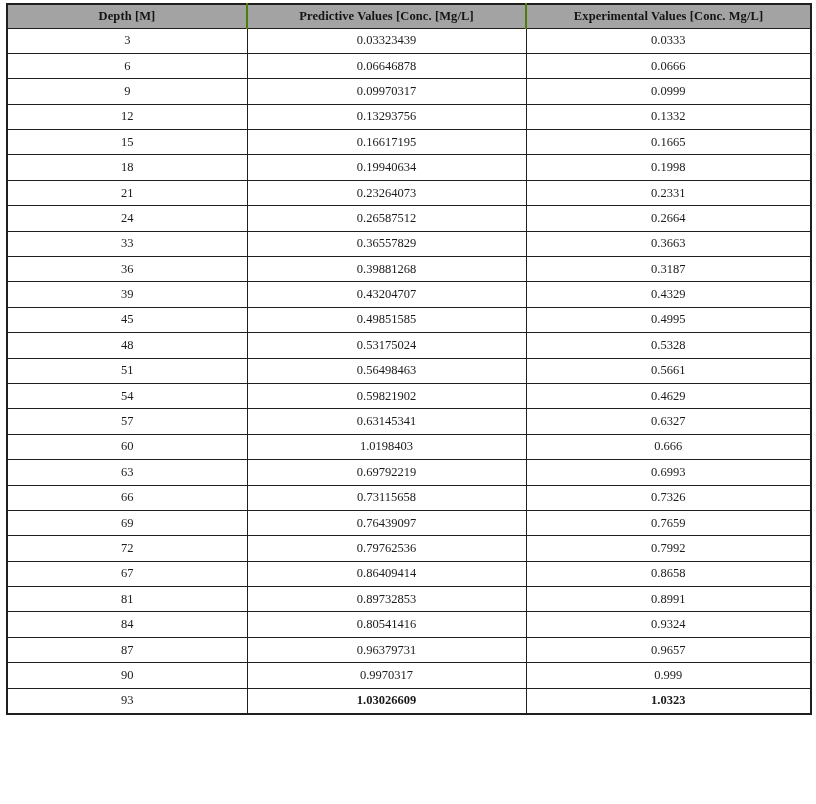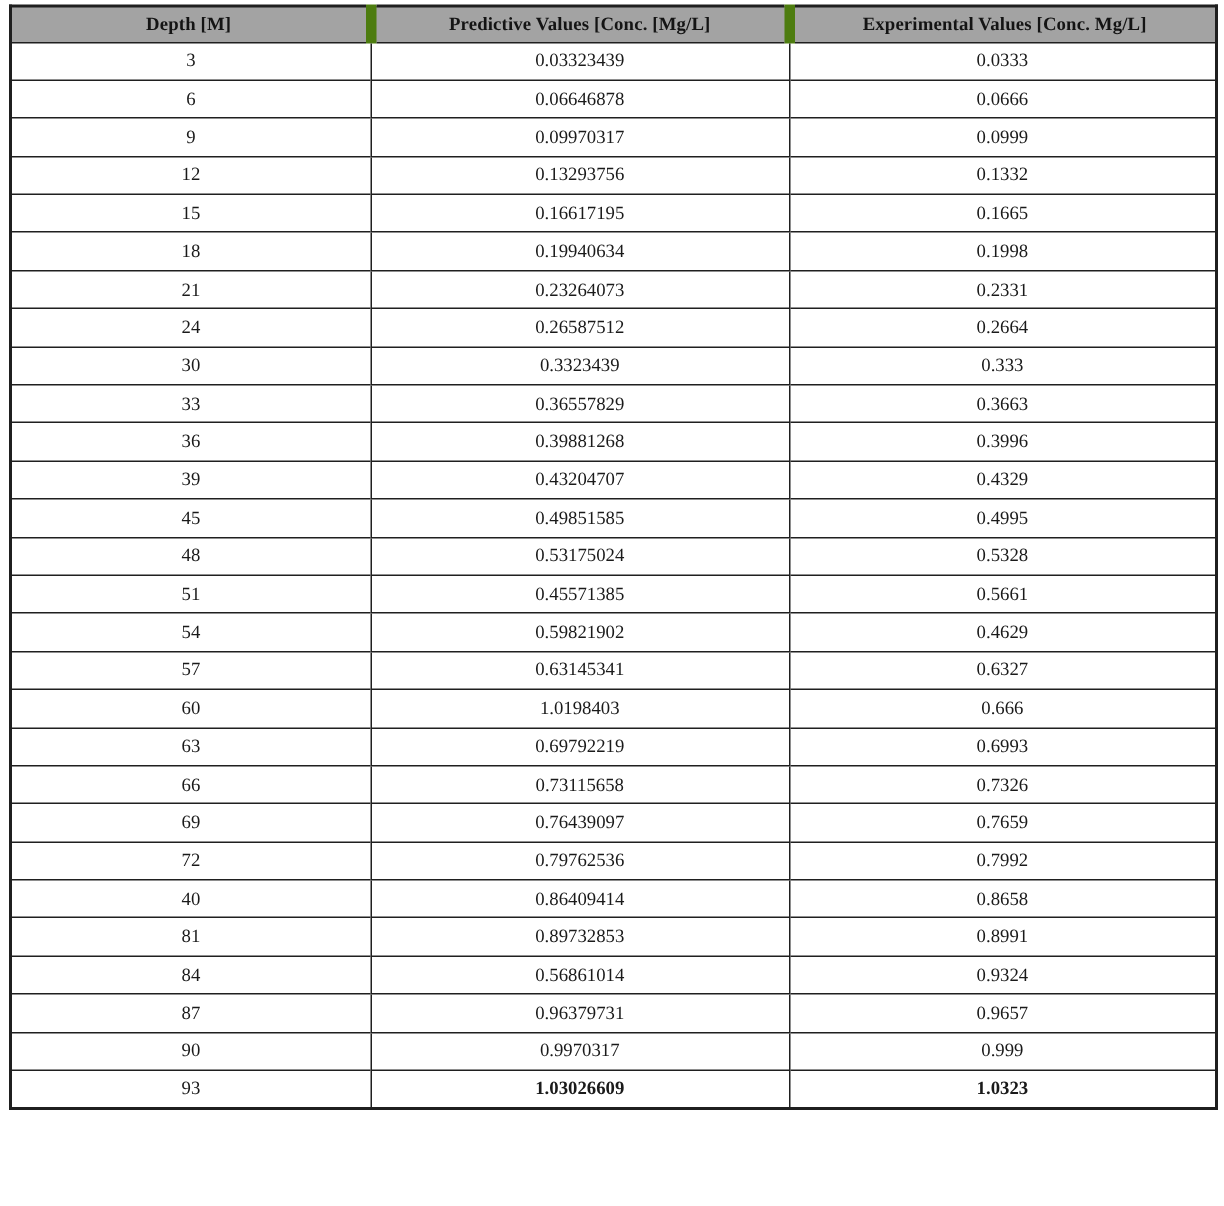--- a/index.html
+++ b/index.html
@@ -39,21 +39,21 @@
   thead th {
     background: #a3a3a3;
     color: #141414;
     font-weight: bold;
     font-size: 12.5px;
     text-align: center;
     vertical-align: middle;
     height: 24px;
     padding: 2px 4px;
     border-left: 1px solid #2a2a2a;
-    border-right: 7px solid #4d7c0f;
+    border-right: 2px solid #4d7c0f;
     border-bottom: 1px solid #1f1f1f;
     box-sizing: border-box;
     white-space: nowrap;
     letter-spacing: 0.1px;
   }
   thead th:first-child { border-left: none; }
   thead th:last-child  { border-right: none; }
 
   tbody td {
     height: 25.4px;
@@ -129,52 +129,47 @@
           <td>21</td>
           <td>0.23264073</td>
           <td>0.2331</td>
         </tr>
         <tr>
           <td>24</td>
           <td>0.26587512</td>
           <td>0.2664</td>
         </tr>
         <tr>
-          <td>30</td>
-          <td>0.3323439</td>
-          <td>0.333</td>
-        </tr>
-        <tr>
           <td>33</td>
           <td>0.36557829</td>
           <td>0.3663</td>
         </tr>
         <tr>
           <td>36</td>
           <td>0.39881268</td>
-          <td>0.3996</td>
+          <td>0.3187</td>
         </tr>
         <tr>
           <td>39</td>
           <td>0.43204707</td>
           <td>0.4329</td>
         </tr>
         <tr>
           <td>45</td>
           <td>0.49851585</td>
           <td>0.4995</td>
         </tr>
         <tr>
           <td>48</td>
           <td>0.53175024</td>
           <td>0.5328</td>
         </tr>
         <tr>
           <td>51</td>
-          <td>0.45571385</td>
+          <td>0.56498463</td>
           <td>0.5661</td>
         </tr>
         <tr>
           <td>54</td>
           <td>0.59821902</td>
           <td>0.4629</td>
         </tr>
         <tr>
           <td>57</td>
           <td>0.63145341</td>
@@ -199,32 +194,32 @@
           <td>69</td>
           <td>0.76439097</td>
           <td>0.7659</td>
         </tr>
         <tr>
           <td>72</td>
           <td>0.79762536</td>
           <td>0.7992</td>
         </tr>
         <tr>
-          <td>40</td>
+          <td>67</td>
           <td>0.86409414</td>
           <td>0.8658</td>
         </tr>
         <tr>
           <td>81</td>
           <td>0.89732853</td>
           <td>0.8991</td>
         </tr>
         <tr>
           <td>84</td>
-          <td>0.56861014</td>
+          <td>0.80541416</td>
           <td>0.9324</td>
         </tr>
         <tr>
           <td>87</td>
           <td>0.96379731</td>
           <td>0.9657</td>
         </tr>
         <tr>
           <td>90</td>
           <td>0.9970317</td>

